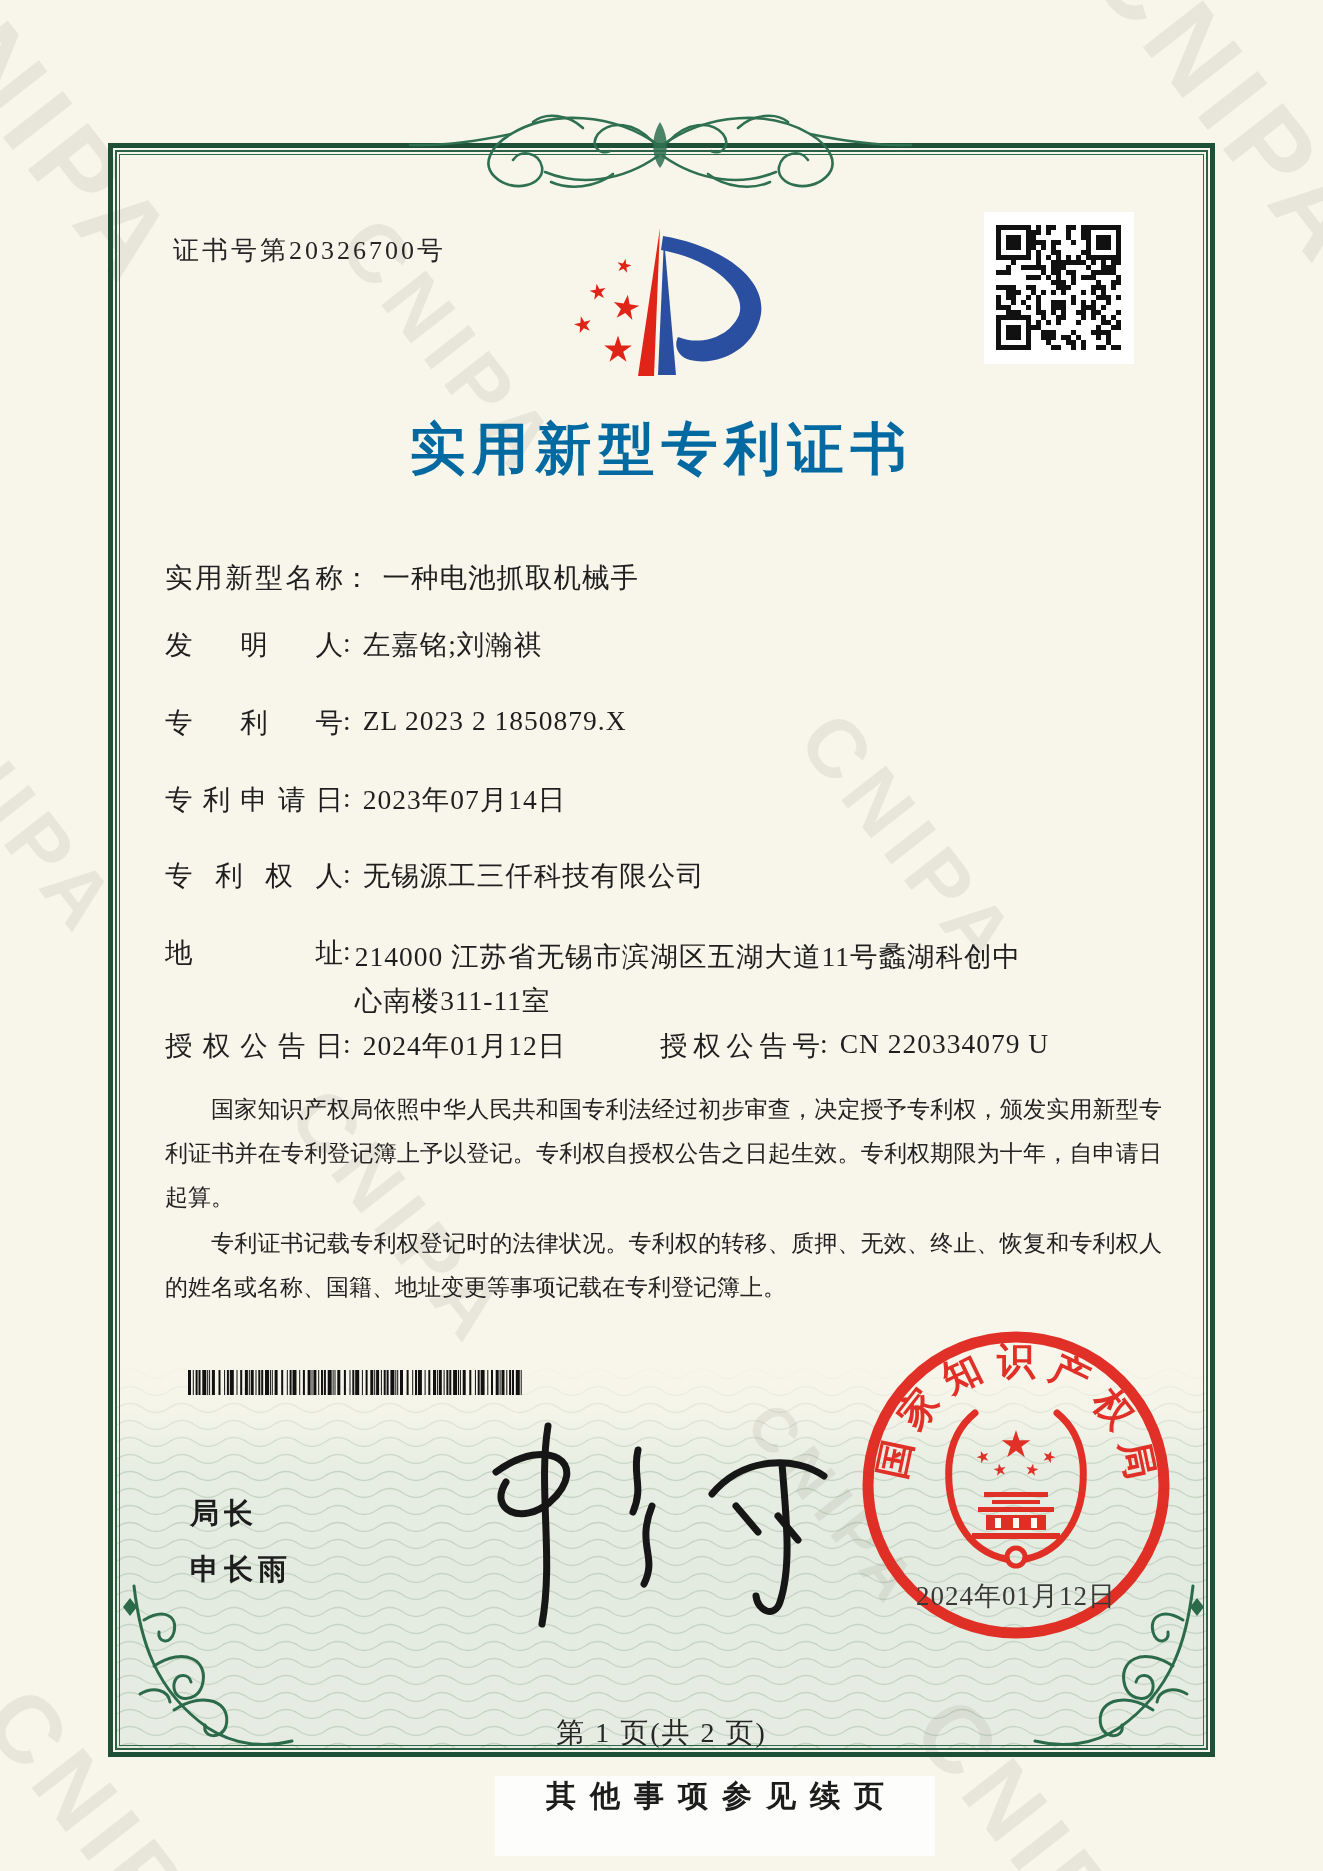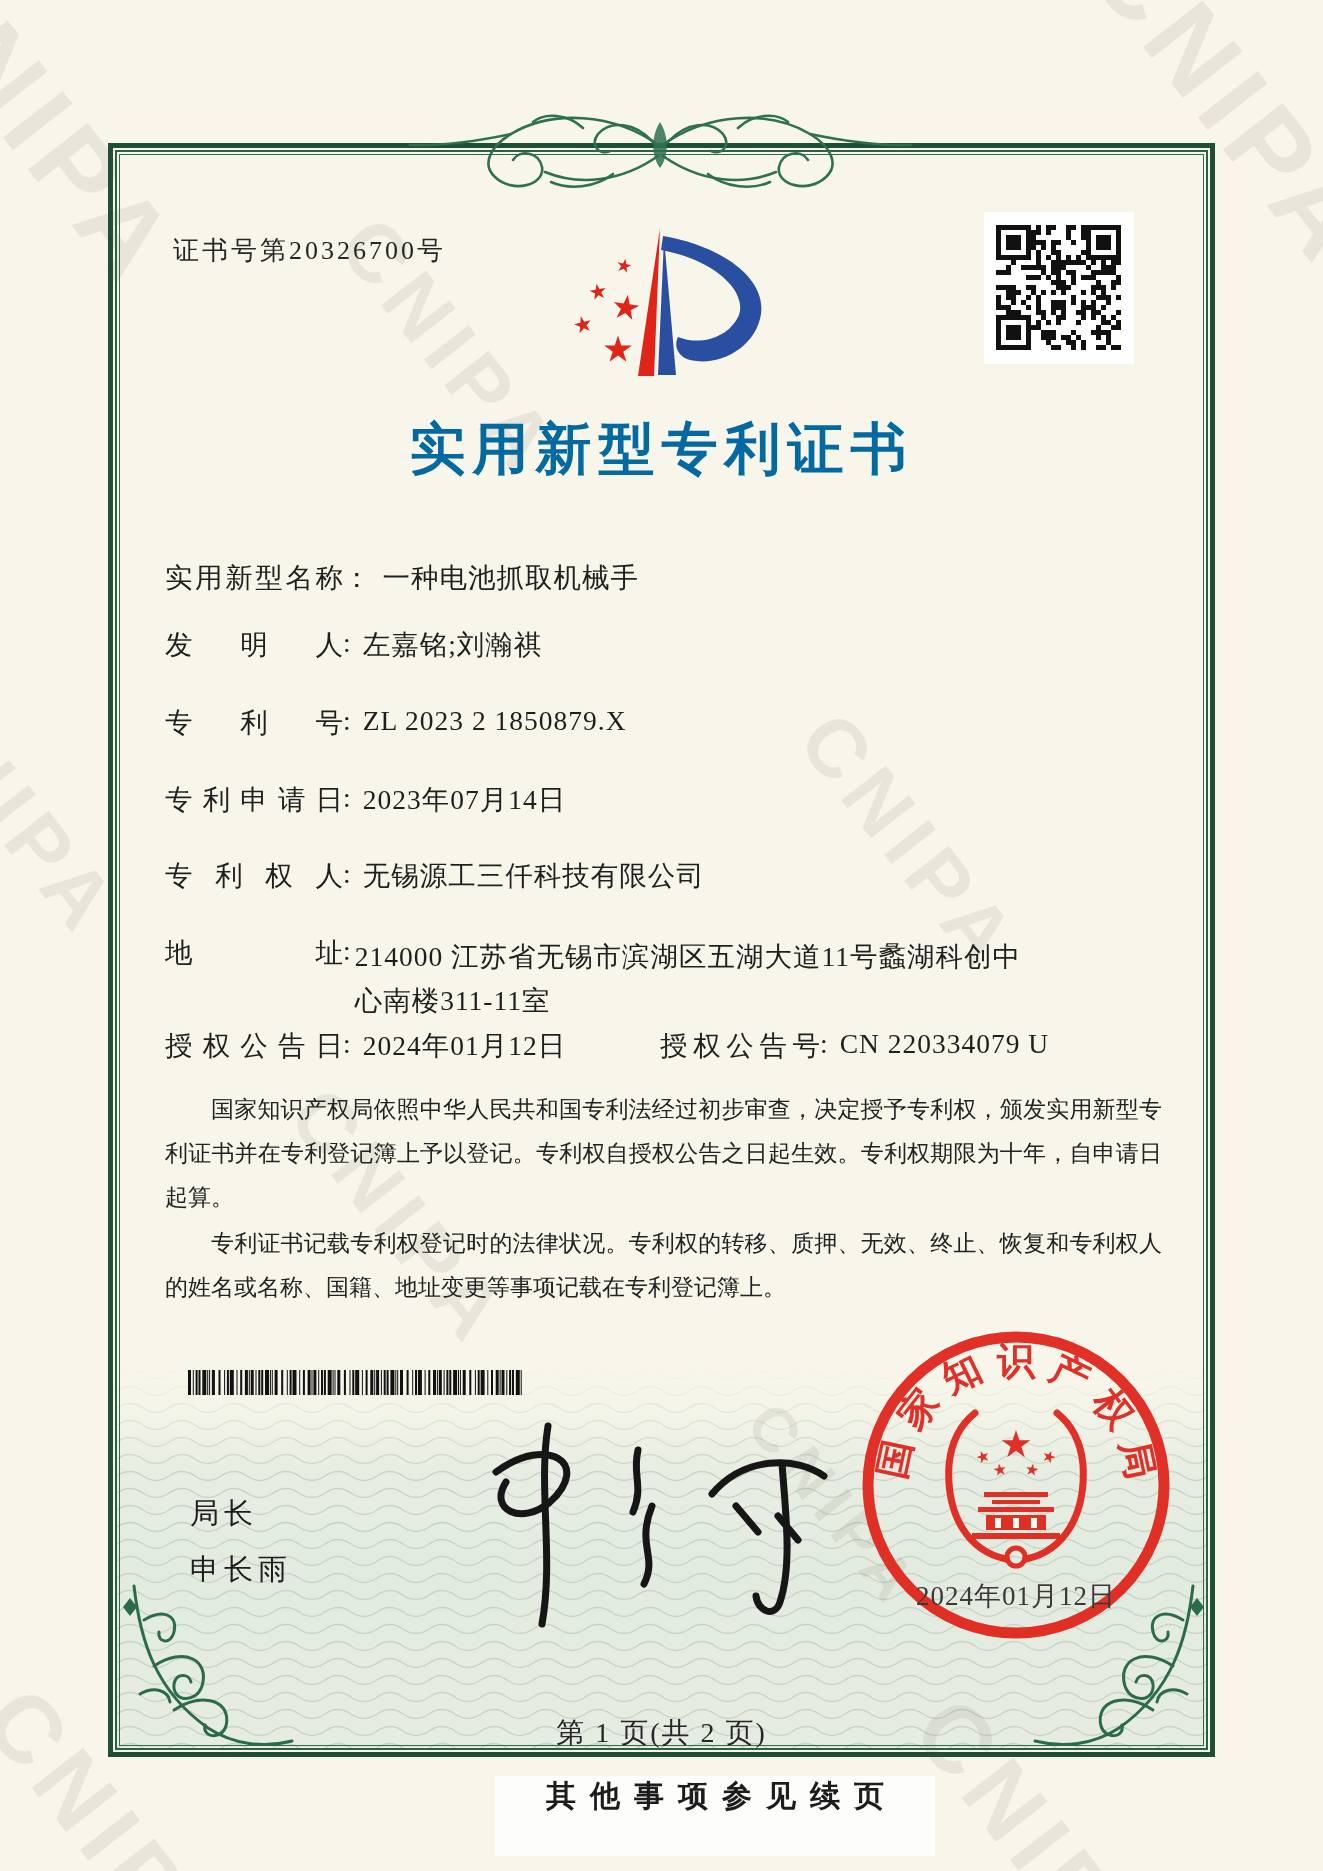--- a/index.html
+++ b/index.html
@@ -65,21 +65,21 @@
 
   
   .para{position:absolute;left:165px;width:997px;z-index:6;color:#222;
         font-size:23px;line-height:44px;text-align:justify;text-indent:2em}
   .p1{top:1088px}.p2{top:1222px}
 
   
   .barcode{left:188px;top:1370px;z-index:6}
   .signer{position:absolute;left:190px;z-index:6;color:#1d1d1d;
           font-family:"Liberation Sans","DejaVu Sans",sans-serif;
-          font-size:29px;font-weight:400;letter-spacing:5px}
+          font-size:29px;font-weight:700;letter-spacing:5px}
   .signer-title{top:1494px}.signer-name{top:1550px}
   .signature{left:430px;top:1398px;z-index:6}
   .seal{left:856px;top:1325px;z-index:7;opacity:.95}
   .page-info{left:108px;top:1714px;width:1107px;text-align:center;font-size:28px;z-index:6;letter-spacing:2px}
   .cont-box{left:495px;top:1776px;width:440px;height:80px;background:#fdfdfb;z-index:6;
             display:flex;align-items:flex-start;justify-content:center}
   .cont-note{font-size:30px;font-weight:bold;letter-spacing:14px;color:#1c1c1c;text-indent:14px}
 </style>
 </head>
 <body>

